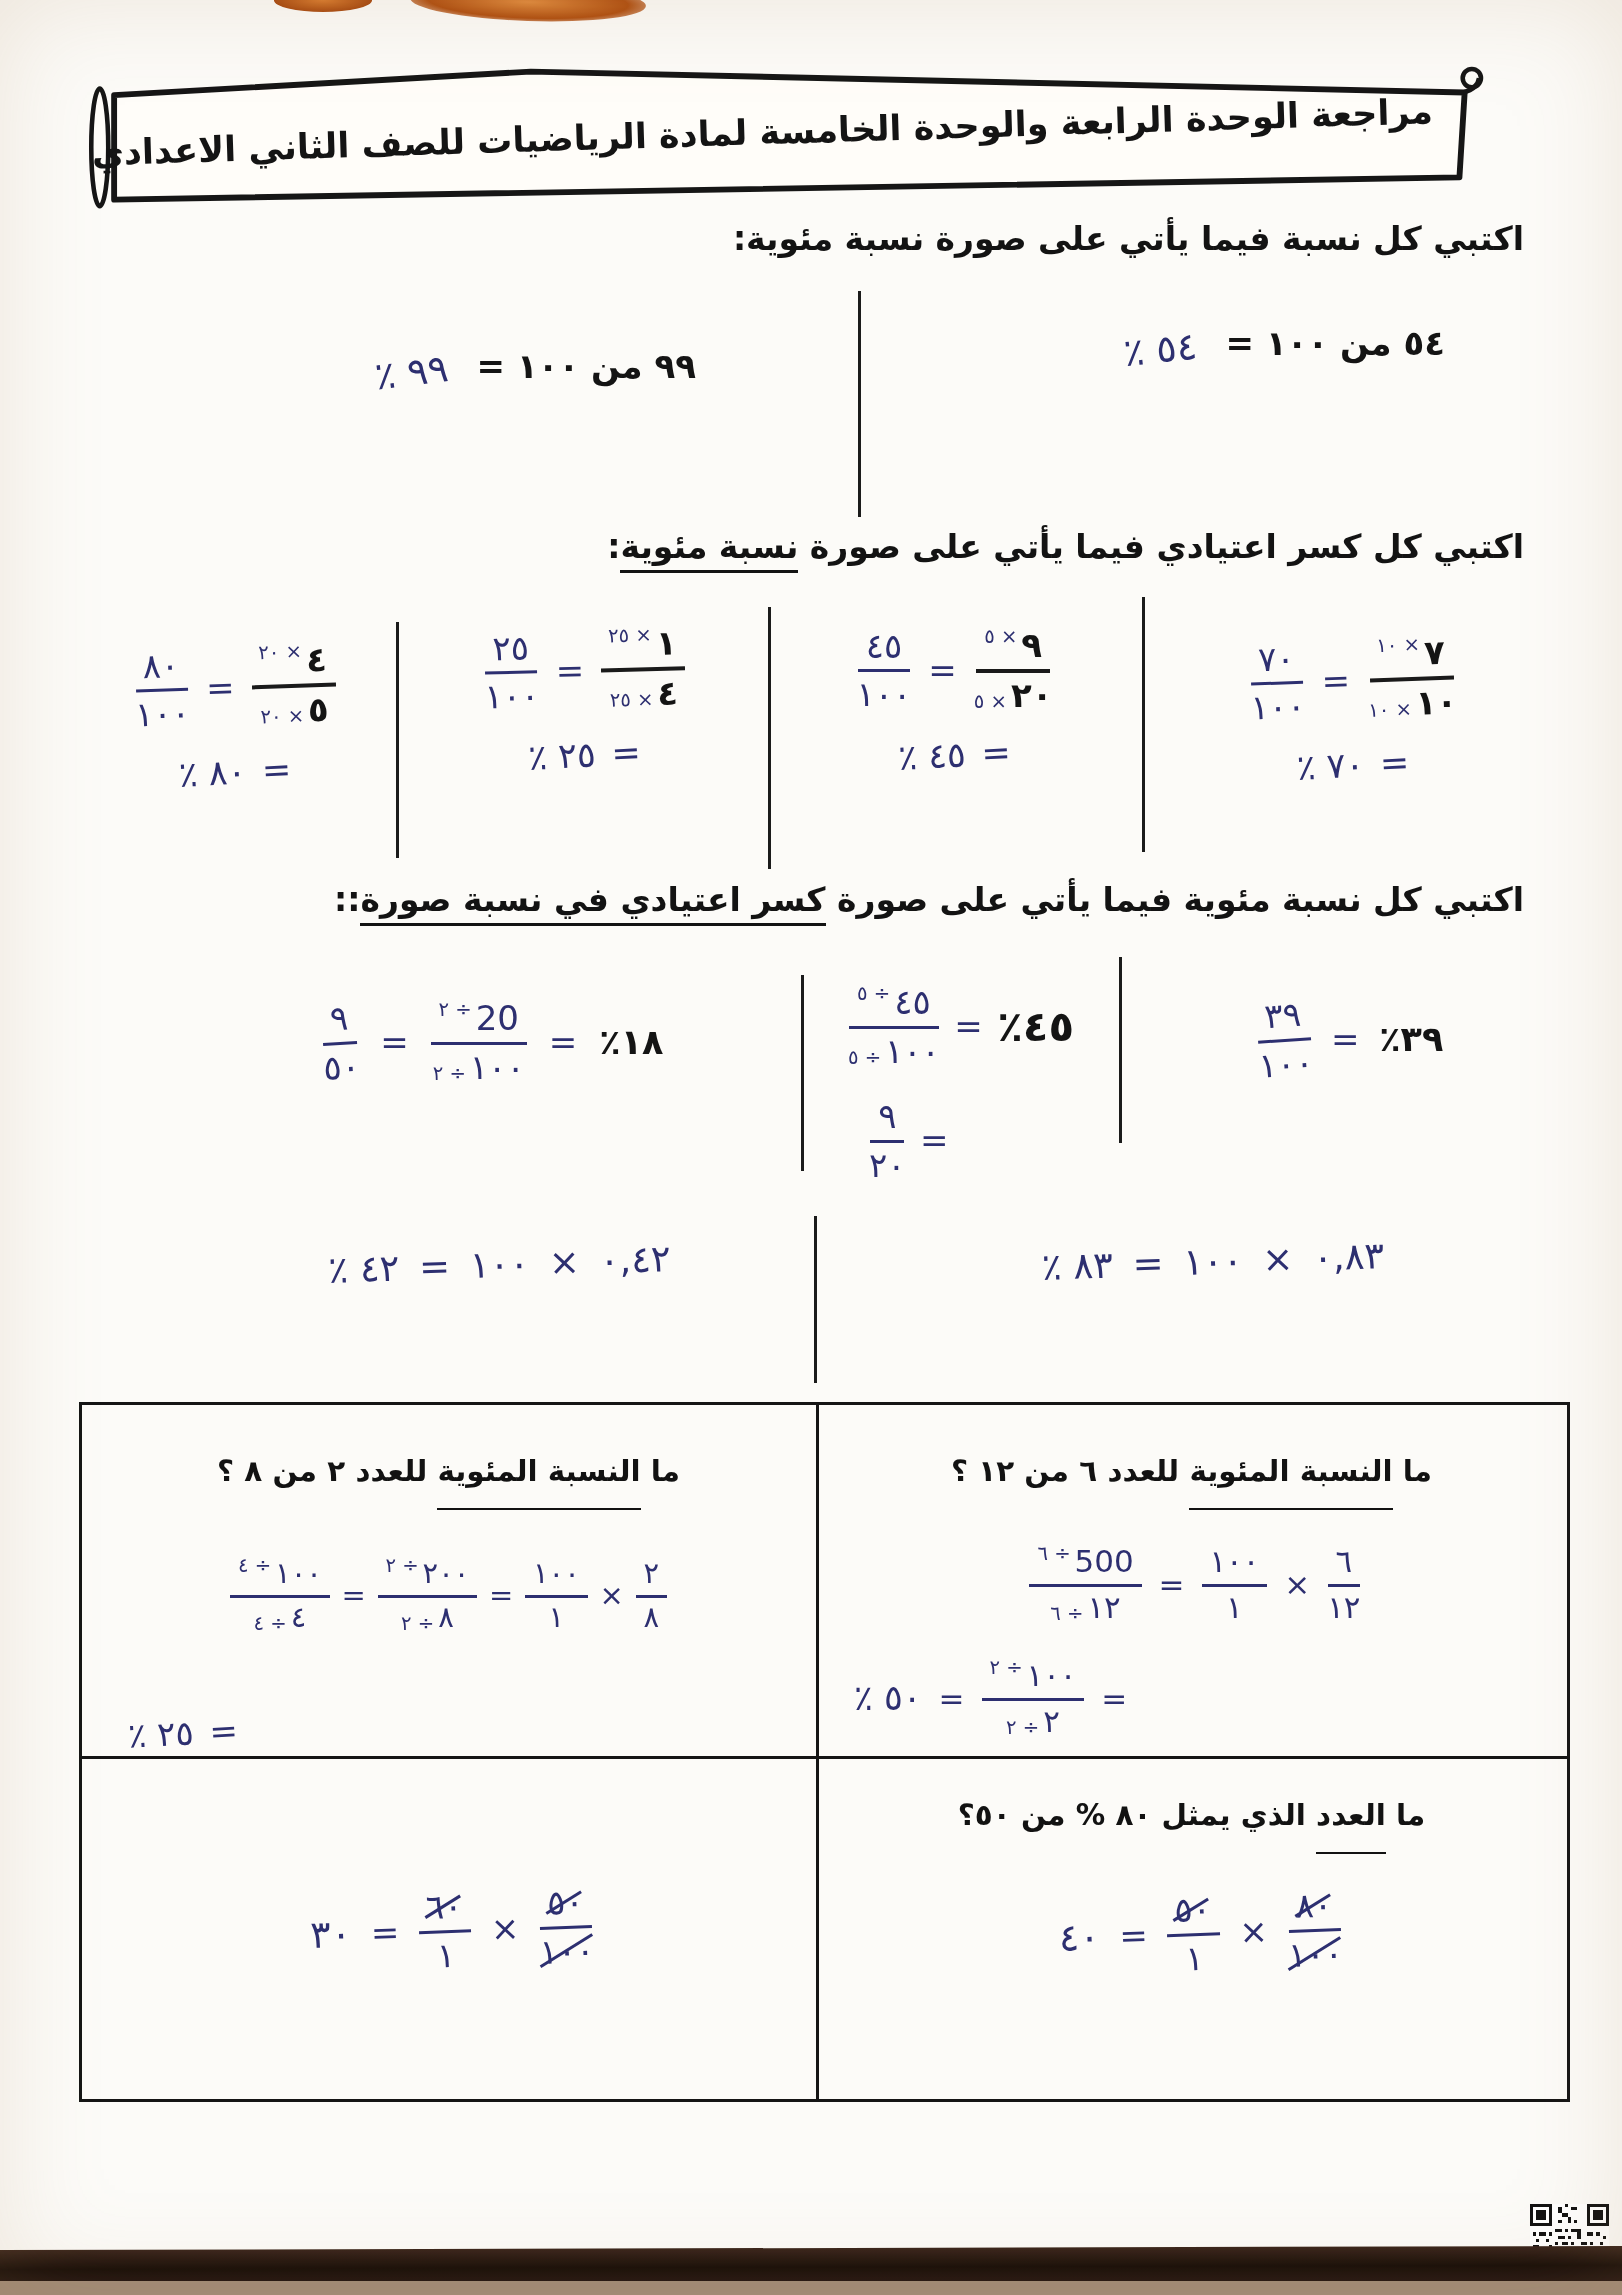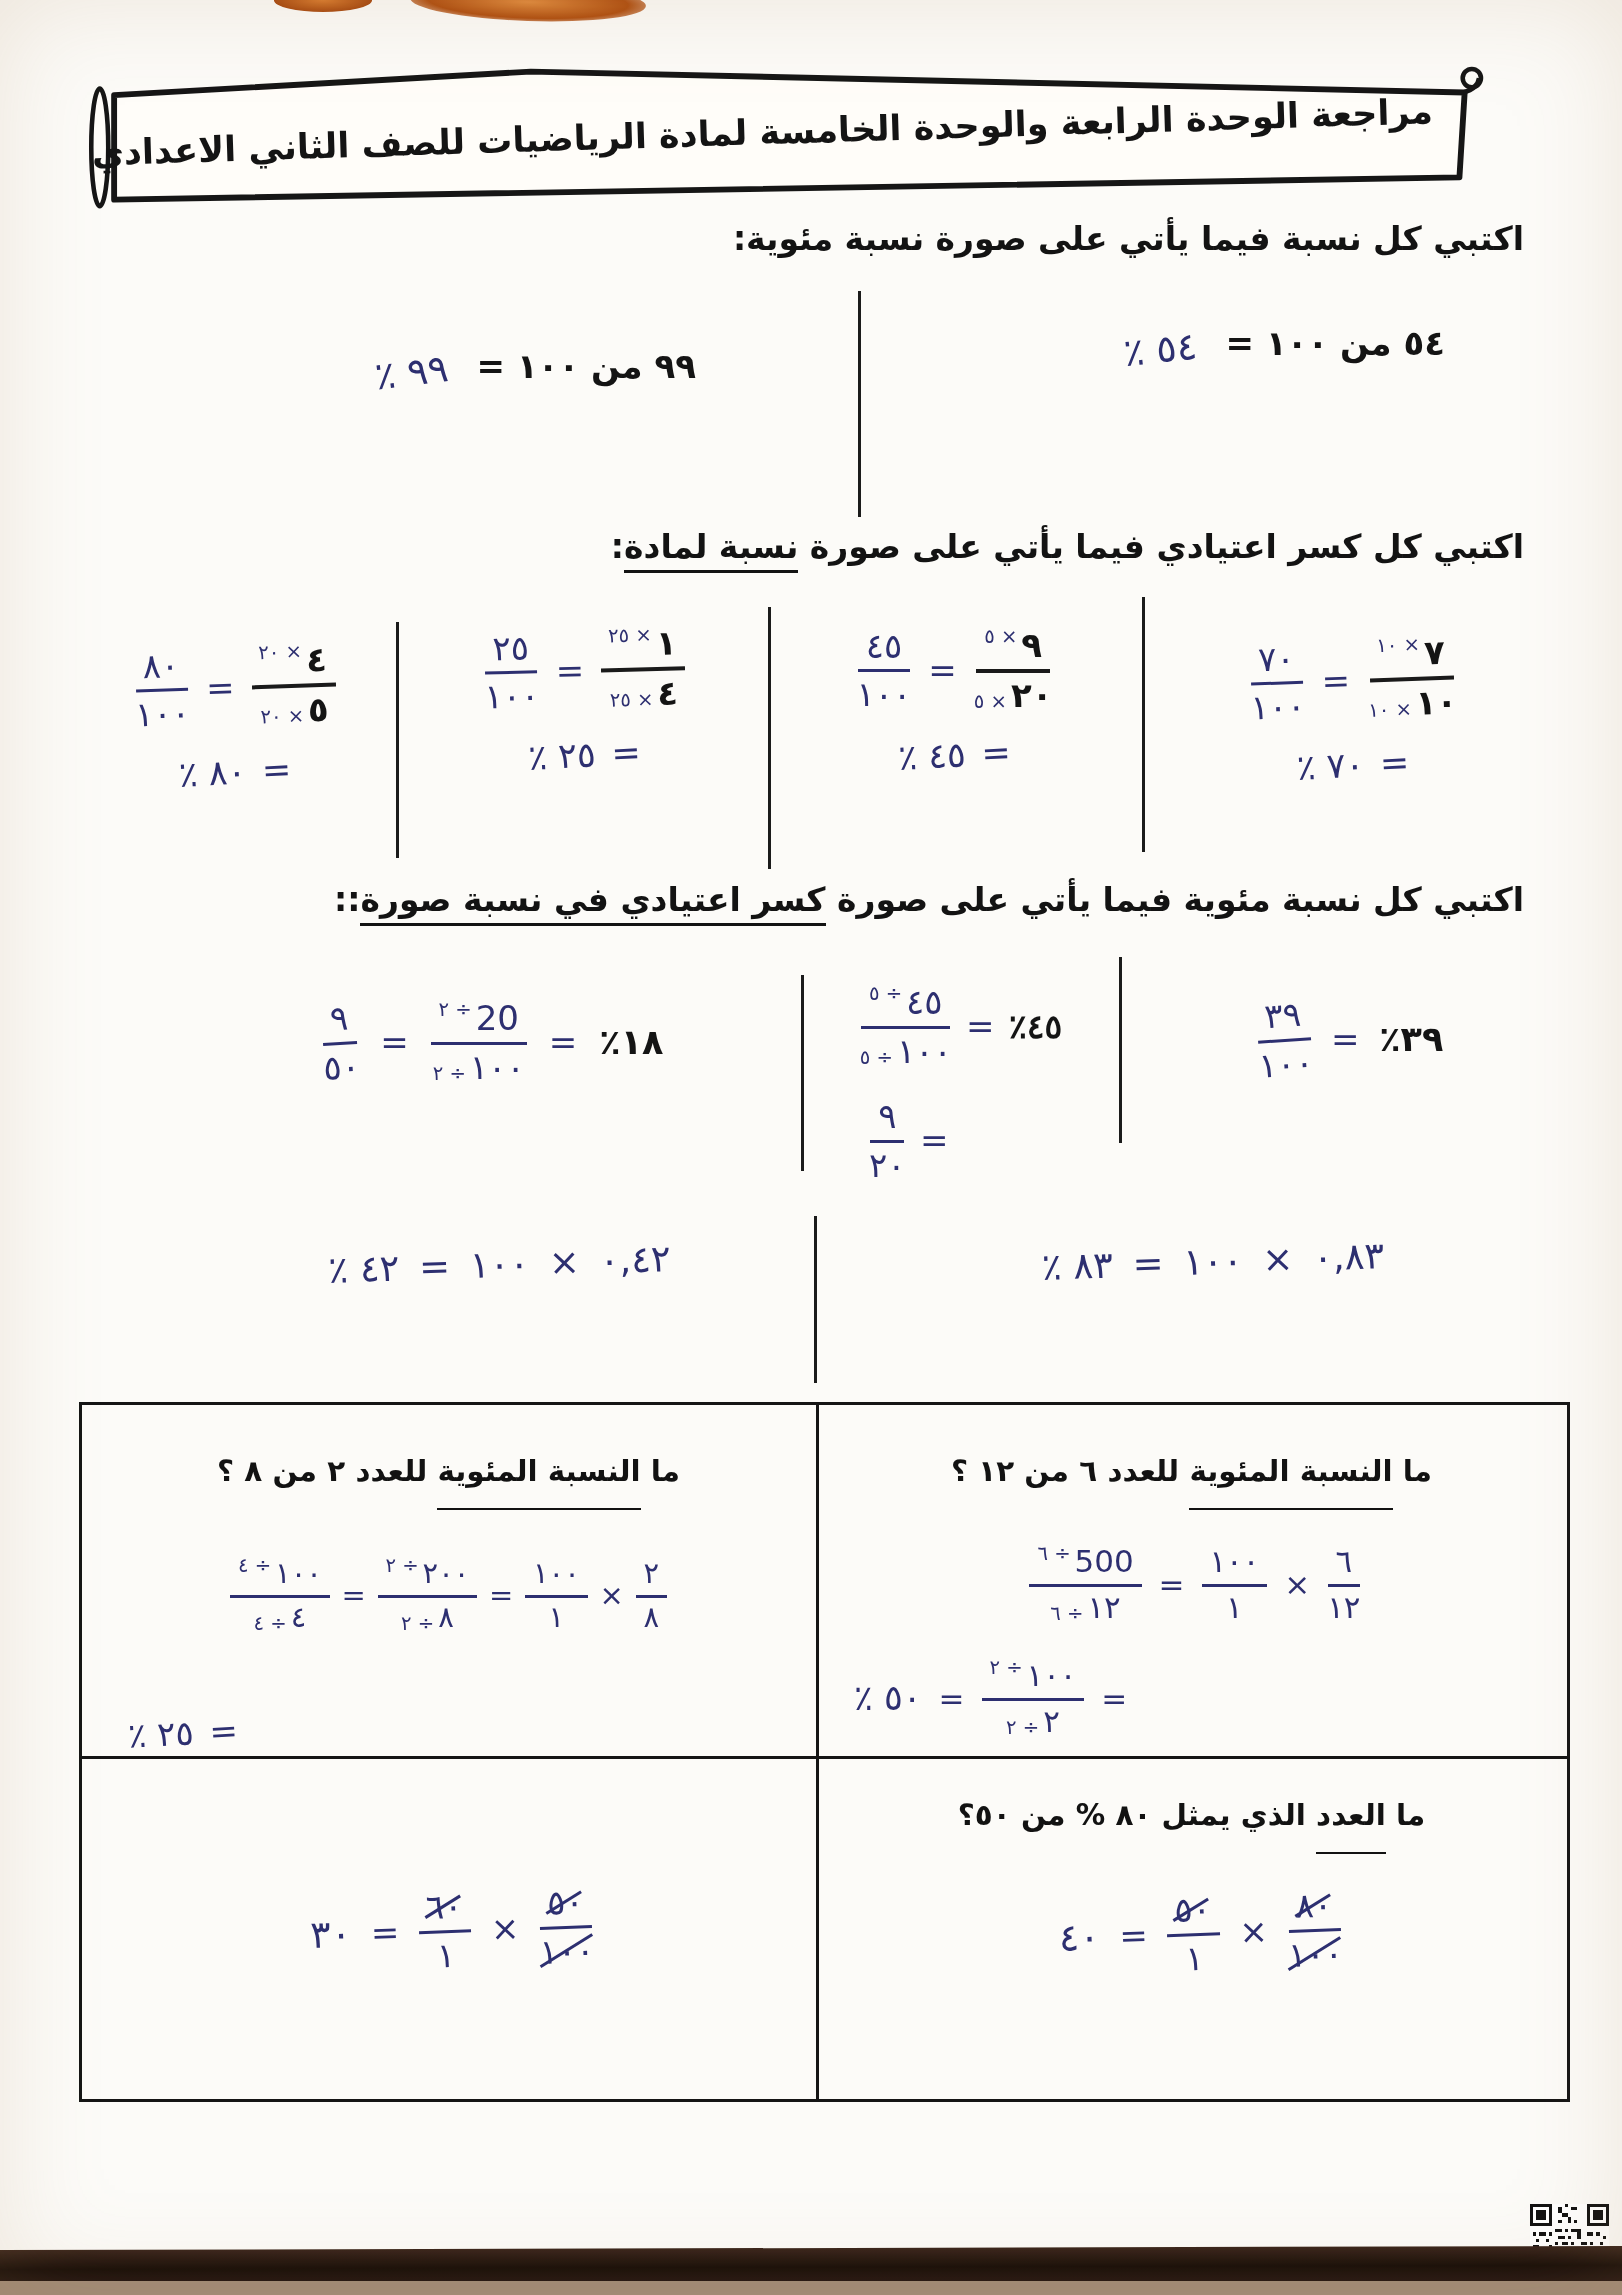--- a/index.html
+++ b/index.html
@@ -85,21 +85,21 @@
   <div class="mrow" style="right:177px; top:321px; gap:29px;">
     <span class="printed">٥٤ من ١٠٠ =</span>
     <span class="hw" style="font-size:38px; transform:rotate(-6deg) translateY(6.5px);">٥٤ ٪</span>
   </div>
   <div class="mrow" style="right:926px; top:344px; gap:29px;">
     <span class="printed">٩٩ من ١٠٠ =</span>
     <span class="hw" style="font-size:38px; transform:rotate(-7deg) translateY(6.5px);">٩٩ ٪</span>
   </div>
 
   <div class="heading" style="top:527px; right:98px;">
-    <span>اكتبي كل كسر اعتيادي فيما يأتي على صورة </span><span class="u">نسبة لمادة</span><span>:</span>
+    <span>اكتبي كل كسر اعتيادي فيما يأتي على صورة </span><span class="u">نسبة مئوية</span><span>:</span>
   </div>
   <div class="vline" style="left:397px;  top:622px; height:236px;"></div>
   <div class="vline" style="left:769px; top:607px; height:262px;"></div>
   <div class="vline" style="left:1143px; top:597px; height:255px;"></div>
 
   <div class="s2col" style="left:1171px; top:638px; width:366px;">
     <div class="mrowf" style="transform:rotate(-2deg);">
       <span class="frac pbar">
         <span class="num">
             <span class="printed">٧</span>
@@ -223,21 +223,21 @@
       <span class="num">
           <span>٣٩</span>
         </span>
       <span class="den">
           <span>١٠٠</span>
         </span>
     </span>
   </div>
 
   <div class="mrow" style="left:815px; top:985px; width:294px; justify-content:center; gap:14.4px;">
-    <span class="printed" style="font-size:33px;font-family:Liberation Serif, serif;">٤٥٪</span>
+    <span class="printed" style="font-size:42px;">٤٥٪</span>
     <span class="hw">=</span>
     <span class="frac hw">
       <span class="num">
           <span>٤٥</span>
           <span class="annu">÷ ٥</span>
         </span>
       <span class="den">
           <span>١٠٠</span>
           <span class="annd">÷ ٥</span>
         </span>

